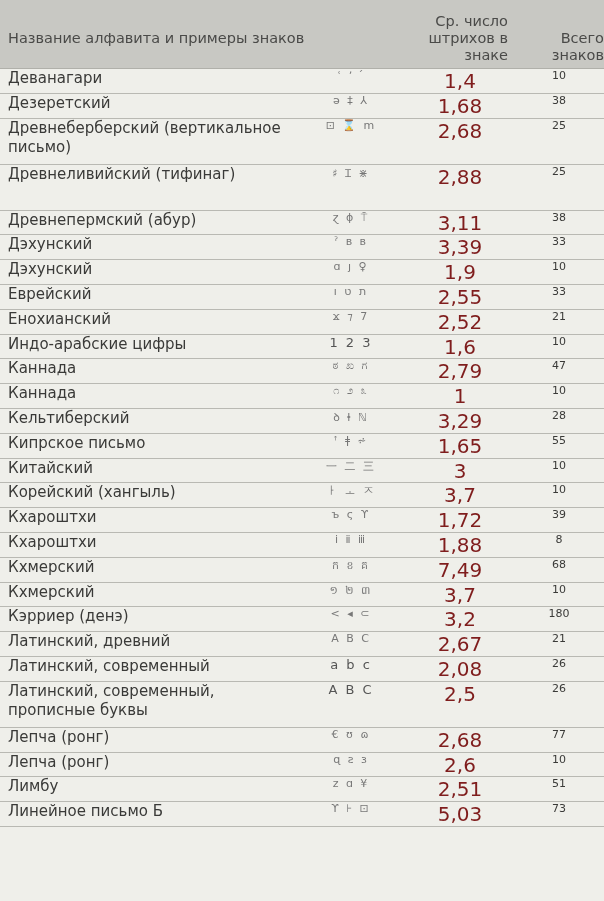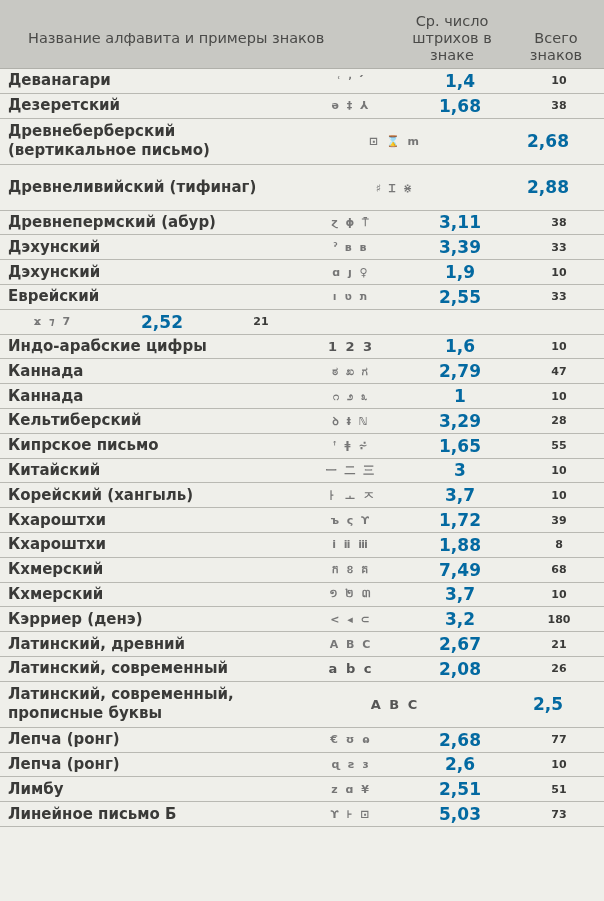--- a/index.html
+++ b/index.html
@@ -8,36 +8,35 @@
     background:#efefea;
     font-family: "DejaVu Sans", sans-serif;
     color:#3a3a38;
   }
   .tbl { width:604px; position:relative; }
   .hdr {
     height:68px; background:#c8c8c3;
     display:flex; align-items:flex-end;
     border-bottom:1px solid #b0b0aa;
   }
-  .hdr .c-name { padding:0 0 20px 8px; font-size:14.5px; color:#4a4a48;margin-left:20px; }
+  .hdr .c-name { padding:0 0 20px 8px; font-size:14.5px; color:#4a4a48; }
   .hdr .c-strokes, .hdr .c-total {
-    text-align:center; font-size:14.5px; line-height:17px; color:#4a4a48; padding-bottom:4px;
+    text-align:right; font-size:14.5px; line-height:17px; color:#4a4a48; padding-bottom:4px;
   }
   .row {
-    display:flex; align-items:center;
+    display:flex; align-items:flex-start;
     border-bottom:1px solid #b9b9b3;
     box-sizing:border-box;
     height:24.8px;
-    font-weight:bold;
-  }
-  .row.double { height:46px;gap:44px; }
+  }
+  .row.double { height:46px; }
   .c-name { width:290px; flex:none; padding-left:8px; font-size:15px; line-height:19px; color:#3a3a38; }
   .c-glyphs { width:106px; flex:none; text-align:center; font-size:11px; color:#777; letter-spacing:2px; }
   .c-glyphs.big { font-size:13px; color:#555; }
-  .c-strokes { width:112px; flex:none; text-align:center; font-size:17px; color:#0369a1; }
+  .c-strokes { width:112px; flex:none; text-align:center; font-size:20px; color:#7f1d1d; }
   .c-total { width:86px; flex:none; text-align:center; font-size:11px; color:#3a3a38; }
   .hdr .c-name { width:auto; flex:1; }
   .hdr .c-strokes { width:112px; }
   .hdr .c-total { width:96px;margin-top:44px; }
 </style>
 </head>
 <body>
 
 <div class="tbl">
   <div class="hdr">
@@ -88,20 +87,21 @@
         <div class="c-strokes">1,9</div>
         <div class="c-total">10</div>
       </div>
       <div class="row">
         <div class="c-name">Еврейский</div>
         <div class="c-glyphs">ת ט ו</div>
         <div class="c-strokes">2,55</div>
         <div class="c-total">33</div>
       </div>
       <div class="row">
+        <div class="c-name">Енохианский</div>
         <div class="c-glyphs">ϫ ⁊ 7</div>
         <div class="c-strokes">2,52</div>
         <div class="c-total">21</div>
       </div>
       <div class="row">
         <div class="c-name">Индо-арабские цифры</div>
         <div class="c-glyphs big">1 2 3</div>
         <div class="c-strokes">1,6</div>
         <div class="c-total">10</div>
       </div>

